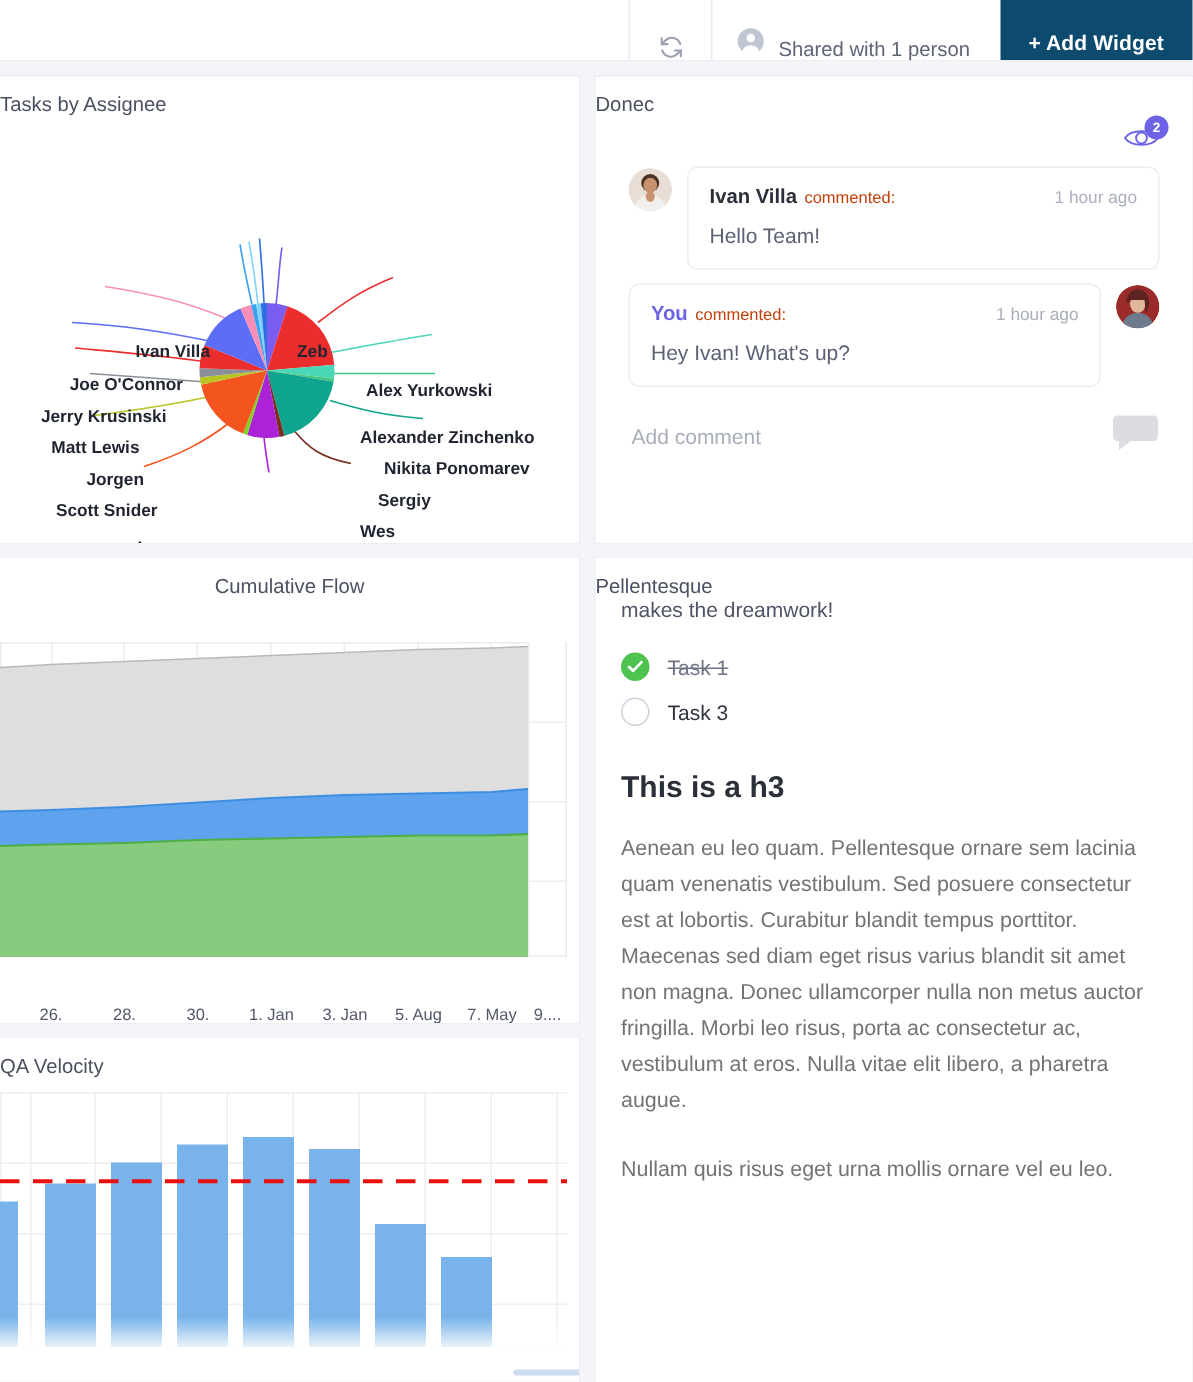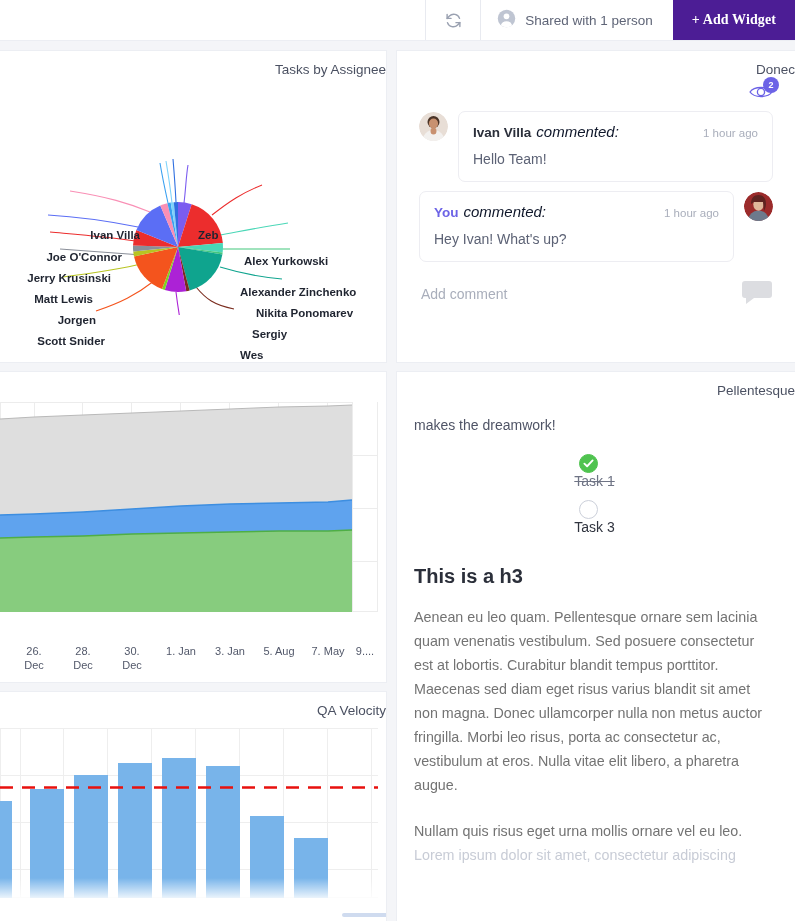--- a/index.html
+++ b/index.html
@@ -15,49 +15,49 @@
   
   .topbar {
     position: absolute; left: 0; top: 0;
     width: 795px; height: 41px;
     background: #ffffff;
     display: flex; align-items: stretch; justify-content: flex-end;
     border-bottom: 1px solid #eceef3;
   }
   .topbar-spacer { flex: 1 1 auto; }
   .tb-btn {
-    display: flex; align-items: center; justify-content: center;
+    display: flex; align-items: flex-end; justify-content: center;
     height: 100%;
     border-left: 1px solid #e8eaf0;
     color: #8b93a5;
     cursor: pointer;
   }
   .tb-refresh { width: 55px; }
   .tb-refresh svg { display:block; }
   .tb-shared {
     gap: 9px; padding: 0 20px 0 16px;
     font-size: 13.5px; color: #5f6577; white-space: nowrap;
   }
   .tb-shared .avatar-ico { flex: 0 0 auto; }
   .tb-add {
-    background: #4c1d95; color: #ffffff;
+    background: #0c4a6e; color: #ffffff;
     font-size: 14px; font-weight: 700;
-    padding: 16px 19px; border-left: none;
-    letter-spacing: .1px; white-space: nowrap; font-family: Liberation Serif, serif;
+    padding: 4px 19px; border-left: none;
+    letter-spacing: .1px; white-space: nowrap;
   }
 
   
   .panel {
     position: absolute;
     background: #ffffff;
     border: 1px solid #eceef3;
     overflow: hidden;
   }
   .panel-title {
-    text-align: right;
+    text-align: left;
     font-size: 13.5px;
     color: #4b5162;
     padding-top: 11px;
     font-weight: 400;
   }
 
   
   #pie-panel { left: -1px; top: 50px; width: 388px; height: 313px; }
   .pie-wrap { position: relative; width: 100%; height: 238px; }
   .pie-wrap svg { position: absolute; left: 0; top: 0; }
@@ -88,21 +88,21 @@
   .bubble {
     flex: 1 1 auto;
     border: 1px solid #ededf2;
     border-radius: 7px;
     padding: 11px 14px 14px 14px;
     background: #fff;
   }
   .bubble-head { display: flex; align-items: baseline; }
   .bub-author { font-size: 13.5px; font-weight: 700; color: #2b2f3a; }
   .bub-author.you { color: #6c63e6; }
-  .bub-verb { font-size: 15px; color: #0f172a; margin-left: 5px; font-style: italic; }
+  .bub-verb { font-size: 11px; color: #c2410c; margin-left: 5px; }
   .bub-time { margin-left: auto; font-size: 11.5px; color: #a9aebb; }
   .bub-body { font-size: 14px; color: #5c6275; margin-top: 11px; }
   .av {
     width: 29px; height: 29px; border-radius: 50%;
     flex: 0 0 auto; overflow: hidden; position: relative;
   }
   .av.left { margin-right: 10px; margin-top: 1px; }
   .av.right { margin-left: 10px; margin-top: 1px; }
   .addrow { display: flex; align-items: center; padding: 8px 22px 0 22px; }
   .addrow-input {
@@ -137,23 +137,23 @@
     background: #cfdbef;
   }
 
   
   #desc-panel { left: 396px; top: 371px; width: 400px; height: 552px; }
   .desc-inner { padding: 0 20px 0 17px; }
   .desc-h1 {
     font-size: 32px; font-weight: 700; color: #2b2f3a;
     margin: 11px 0 0 0; letter-spacing: -0.3px;
   }
-  .desc-sub { font-size: 14px; color: #4f5466; margin-top: 19px; }
+  .desc-sub { font-size: 14px; color: #4f5466; }
   .todo { margin-top: 21px; }
-  .todo-item { display: flex; align-items: center; margin-bottom: 11px; flex-direction: column; }
+  .todo-item { display: flex; align-items: center; margin-bottom: 11px; }
   .cb {
     width: 19px; height: 19px; border-radius: 50%;
     flex: 0 0 auto; margin-right: 12px;
     border: 1px solid #ccd0da; background: #fff;
     display: flex; align-items: center; justify-content: center;
   }
   .cb.done { background: #4fc34f; border-color: #4fc34f; }
   .todo-lbl { font-size: 14px; color: #30343f; }
   .todo-lbl.done { text-decoration: line-through; color: #6f7485; }
   .desc-h3 {
@@ -319,20 +319,21 @@
     <input class="addrow-input" value="" placeholder="Add comment" style="">
     <span>
       <svg width="32" height="26" viewBox="0 0 32 26">
         <path d="M4 2 h24 a3 3 0 0 1 3 3 v11 a3 3 0 0 1 -3 3 h-15 l-8 6 v-6 h-1 a3 3 0 0 1 -3 -3 v-11 a3 3 0 0 1 3 -3 z" fill="#dcdde1"></path>
       </svg>
     </span>
   </div>
 </div>
 
 <div class="panel" id="cf-panel">
+  <div class="panel-title cf-title">Cumulative Flow</div>
 
   <div class="cf-chart">
     <svg width="388" height="260" viewBox="0 0 388 260">
 
       <rect x="0" y="30" width="378" height="210" fill="#ffffff"></rect>
 
       <g stroke="#ececec" stroke-width="1">
         <line x1="0.5" y1="30" x2="0.5" y2="240"></line>
         <line x1="34.5" y1="30" x2="34.5" y2="240"></line>
         <line x1="82.5" y1="30" x2="82.5" y2="240"></line>
@@ -460,15 +461,14 @@
       </div>
       <div class="todo-item">
         <span class="cb"></span>
         <span class="todo-lbl">Task 3</span>
       </div>
     </div>
 
     <h3 class="desc-h3">This is a h3</h3>
     <p class="desc-p">Aenean eu leo quam. Pellentesque ornare sem lacinia quam venenatis vestibulum. Sed posuere consectetur est at lobortis. Curabitur blandit tempus porttitor. Maecenas sed diam eget risus varius blandit sit amet non magna. Donec ullamcorper nulla non metus auctor fringilla. Morbi leo risus, porta ac consectetur ac, vestibulum at eros. Nulla vitae elit libero, a pharetra augue.</p>
     <p class="desc-p cut">Nullam quis risus eget urna mollis ornare vel eu leo.</p>
-    <p class="desc-p faded">Lorem ipsum dolor sit amet, consectetur adipiscing</p>
   </div>
 </div>
 
 </body></html>

